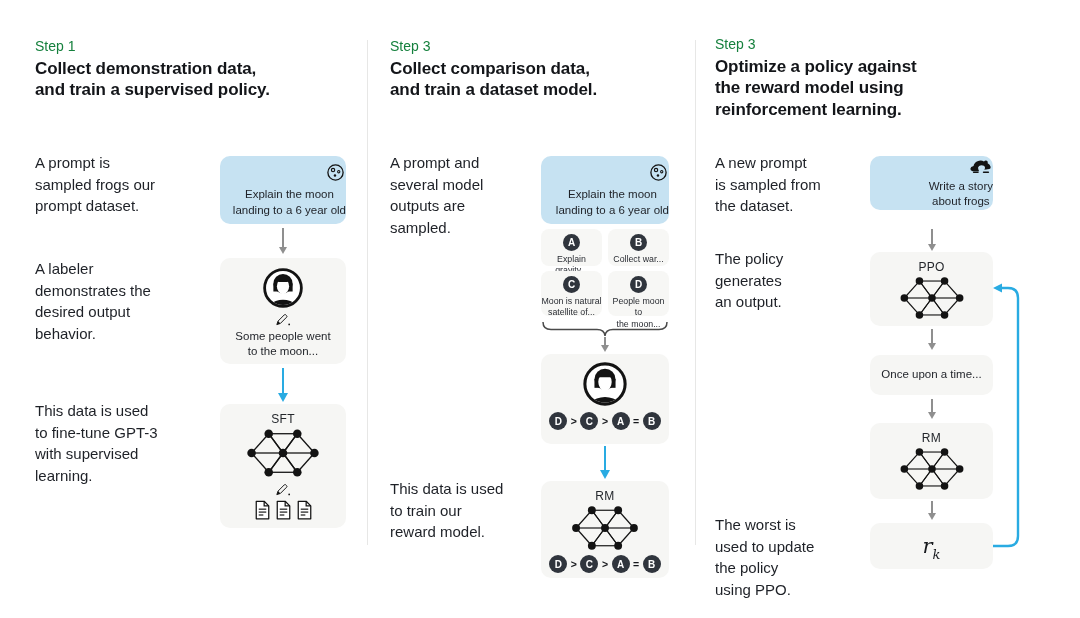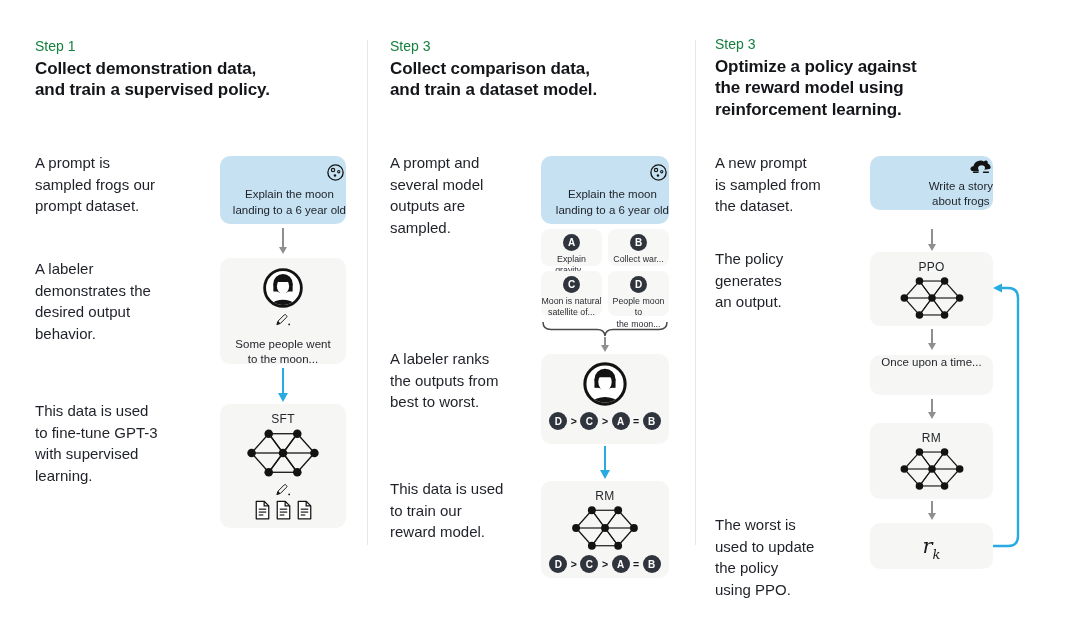--- a/index.html
+++ b/index.html
@@ -142,21 +142,21 @@
     <span>
         <svg width="42" height="42">
           <use href="#sym-avatar"></use>
         </svg>
       </span>
     <span style="margin-top:3px">
         <svg width="16" height="15">
           <use href="#sym-pencil"></use>
         </svg>
       </span>
-    <div class="boxtext" style="margin-top:10px">Some people went
+    <div class="boxtext" style="margin-top:2px">Some people went
 to the moon...</div>
   </div>
 
   <div class="abs arr blue" style="left:277px;top:368px;height:34px;width:12px">
       <div class="stem"></div>
       <div class="head"></div>
     </div>
 
   <div class="abs graybox" style="left:220px;top:404px;width:126px;height:124px;padding-top:8px;box-sizing:border-box">
     <div class="mlabel">SFT</div>
@@ -183,23 +183,20 @@
     </div>
   </div>
 
   <div class="abs step-label" style="left:390px;top:38px">Step 3</div>
   <div class="abs step-title" style="left:390px;top:58px">Collect comparison data,
 and train a dataset model.</div>
   <div class="abs para" style="left:390px;top:152px">A prompt and
 several model
 outputs are
 sampled.</div>
-  <div class="abs para" style="left:390px;top:348px">A labeler ranks
-the outputs from
-best to worst.</div>
   <div class="abs para" style="left:390px;top:478px">This data is used
 to train our
 reward model.</div>
 
   <div class="abs bluebox" style="left:541px;top:156px;width:128px;height:68px">
     <span>
         <svg width="21" height="21">
           <use href="#sym-moon"></use>
         </svg>
       </span>
@@ -311,21 +308,21 @@
           <use href="#sym-net"></use>
         </svg>
       </span>
   </div>
 
   <div class="abs arr" style="left:927px;top:329px;height:21px;width:10px">
       <div class="stem"></div>
       <div class="head"></div>
     </div>
 
-  <div class="abs graybox" style="left:870px;top:355px;width:123px;height:40px;justify-content:flex-start">
+  <div class="abs graybox" style="left:870px;top:355px;width:123px;height:40px;justify-content:center">
     <div class="boxtext">Once upon a time...</div>
   </div>
 
   <div class="abs arr" style="left:927px;top:399px;height:20px;width:10px">
       <div class="stem"></div>
       <div class="head"></div>
     </div>
 
   <div class="abs graybox" style="left:870px;top:423px;width:123px;height:76px;padding-top:8px;box-sizing:border-box">
     <div class="mlabel">RM</div>

